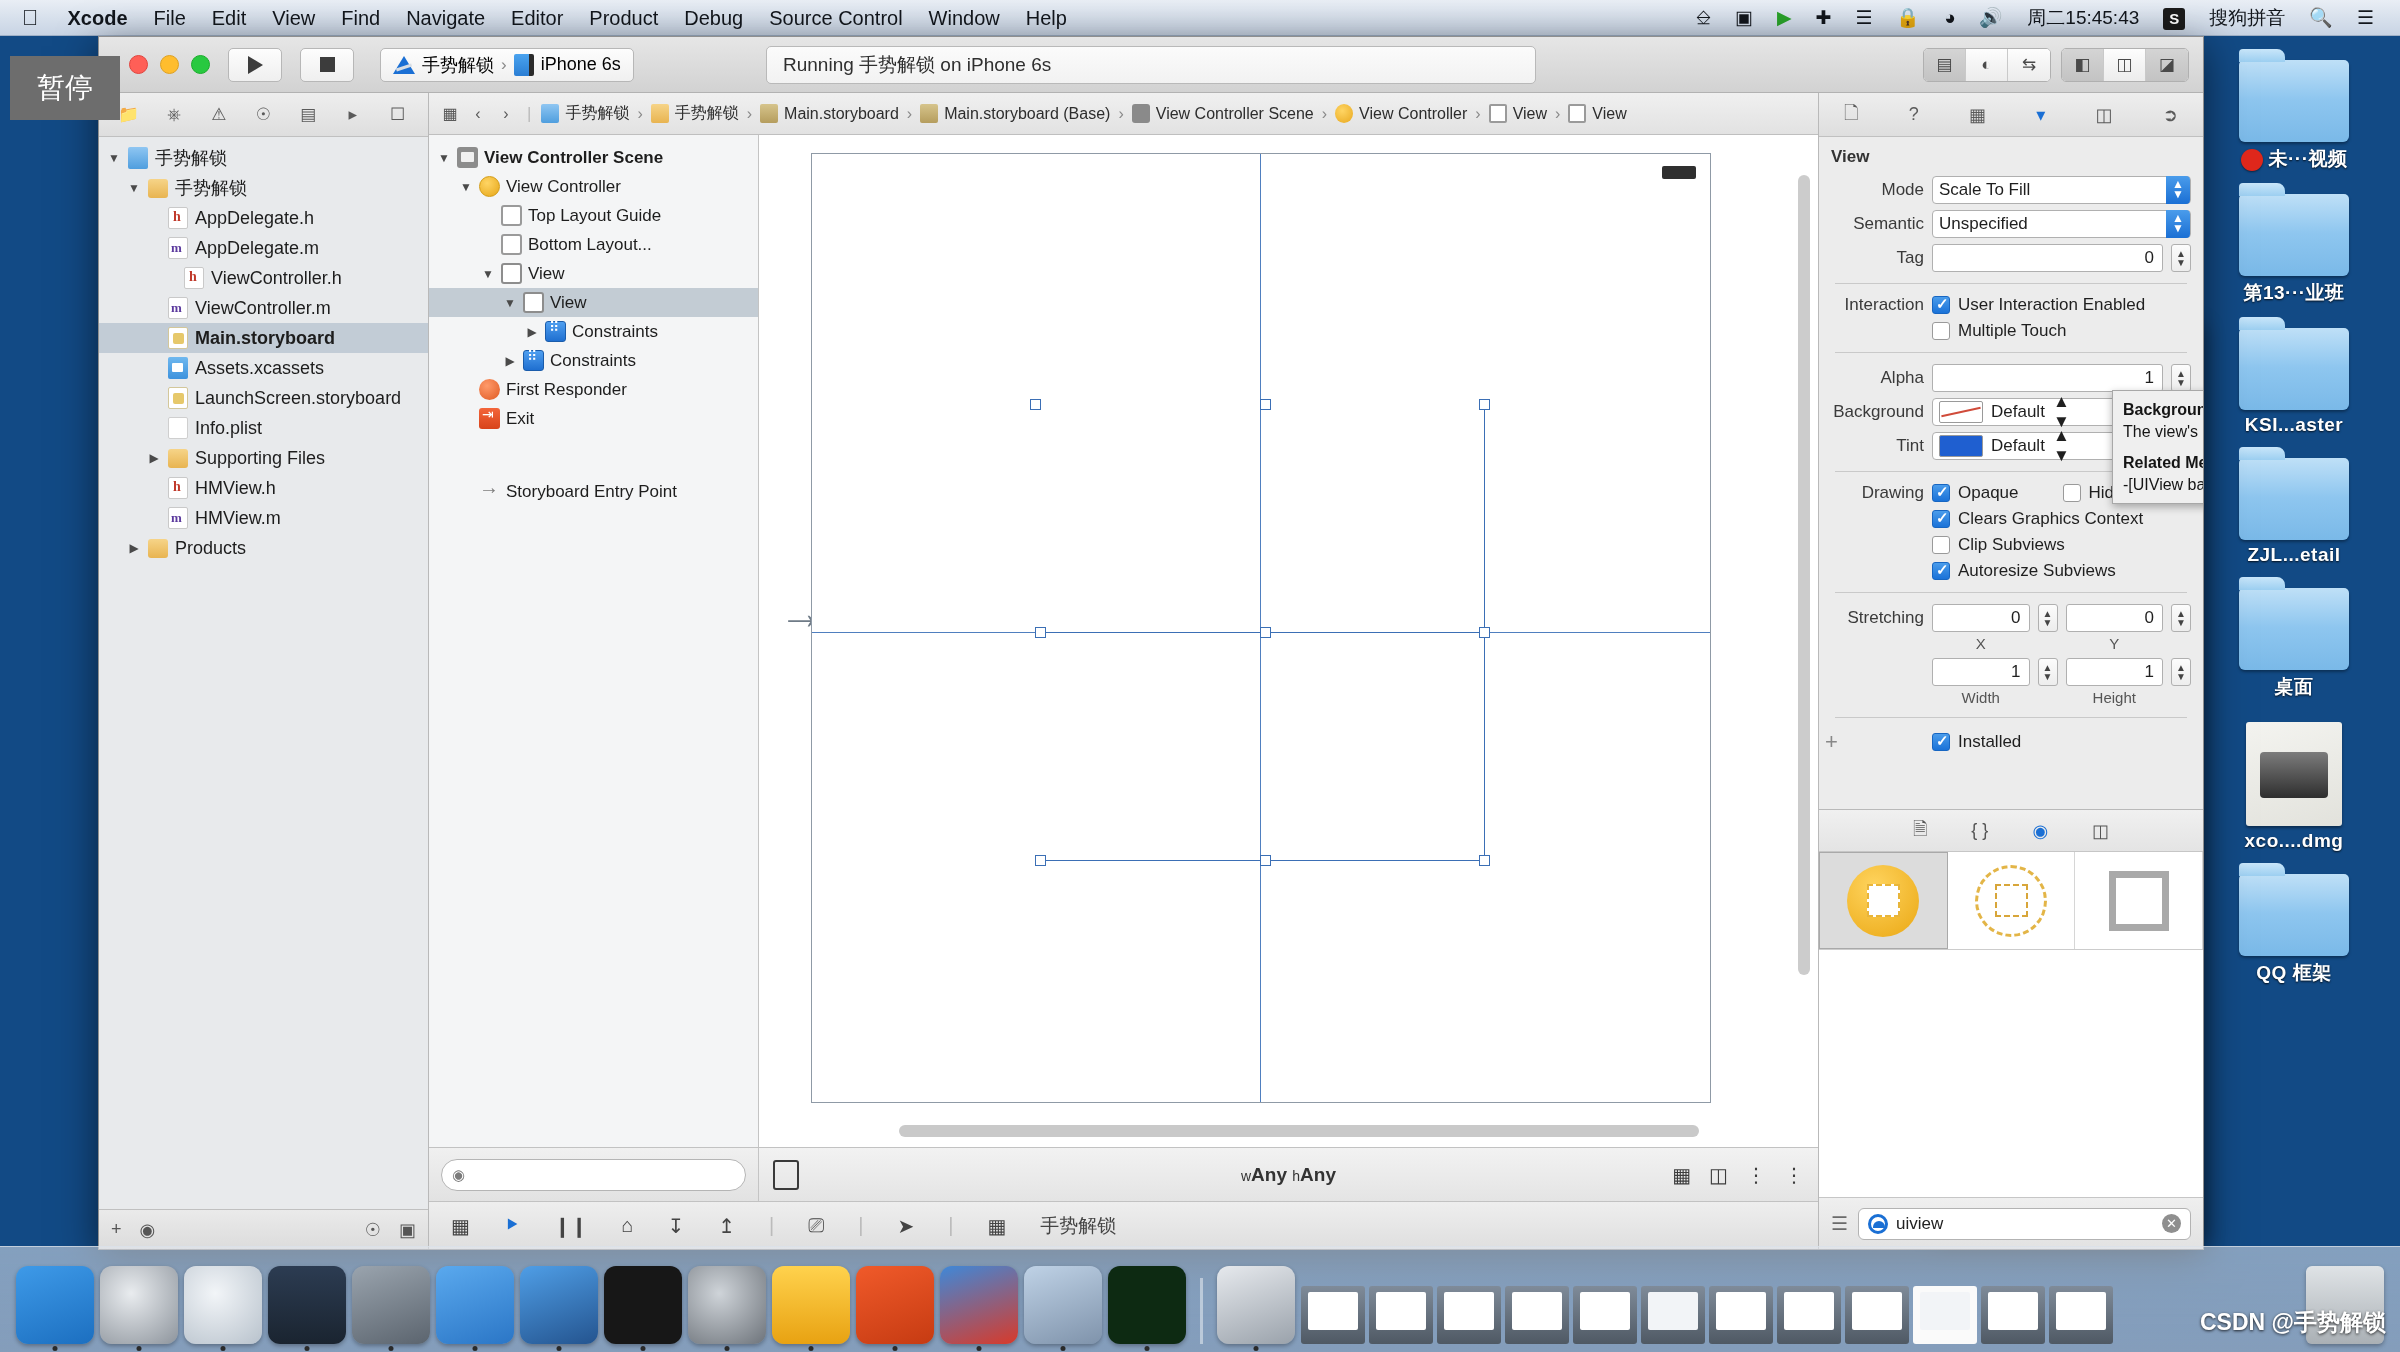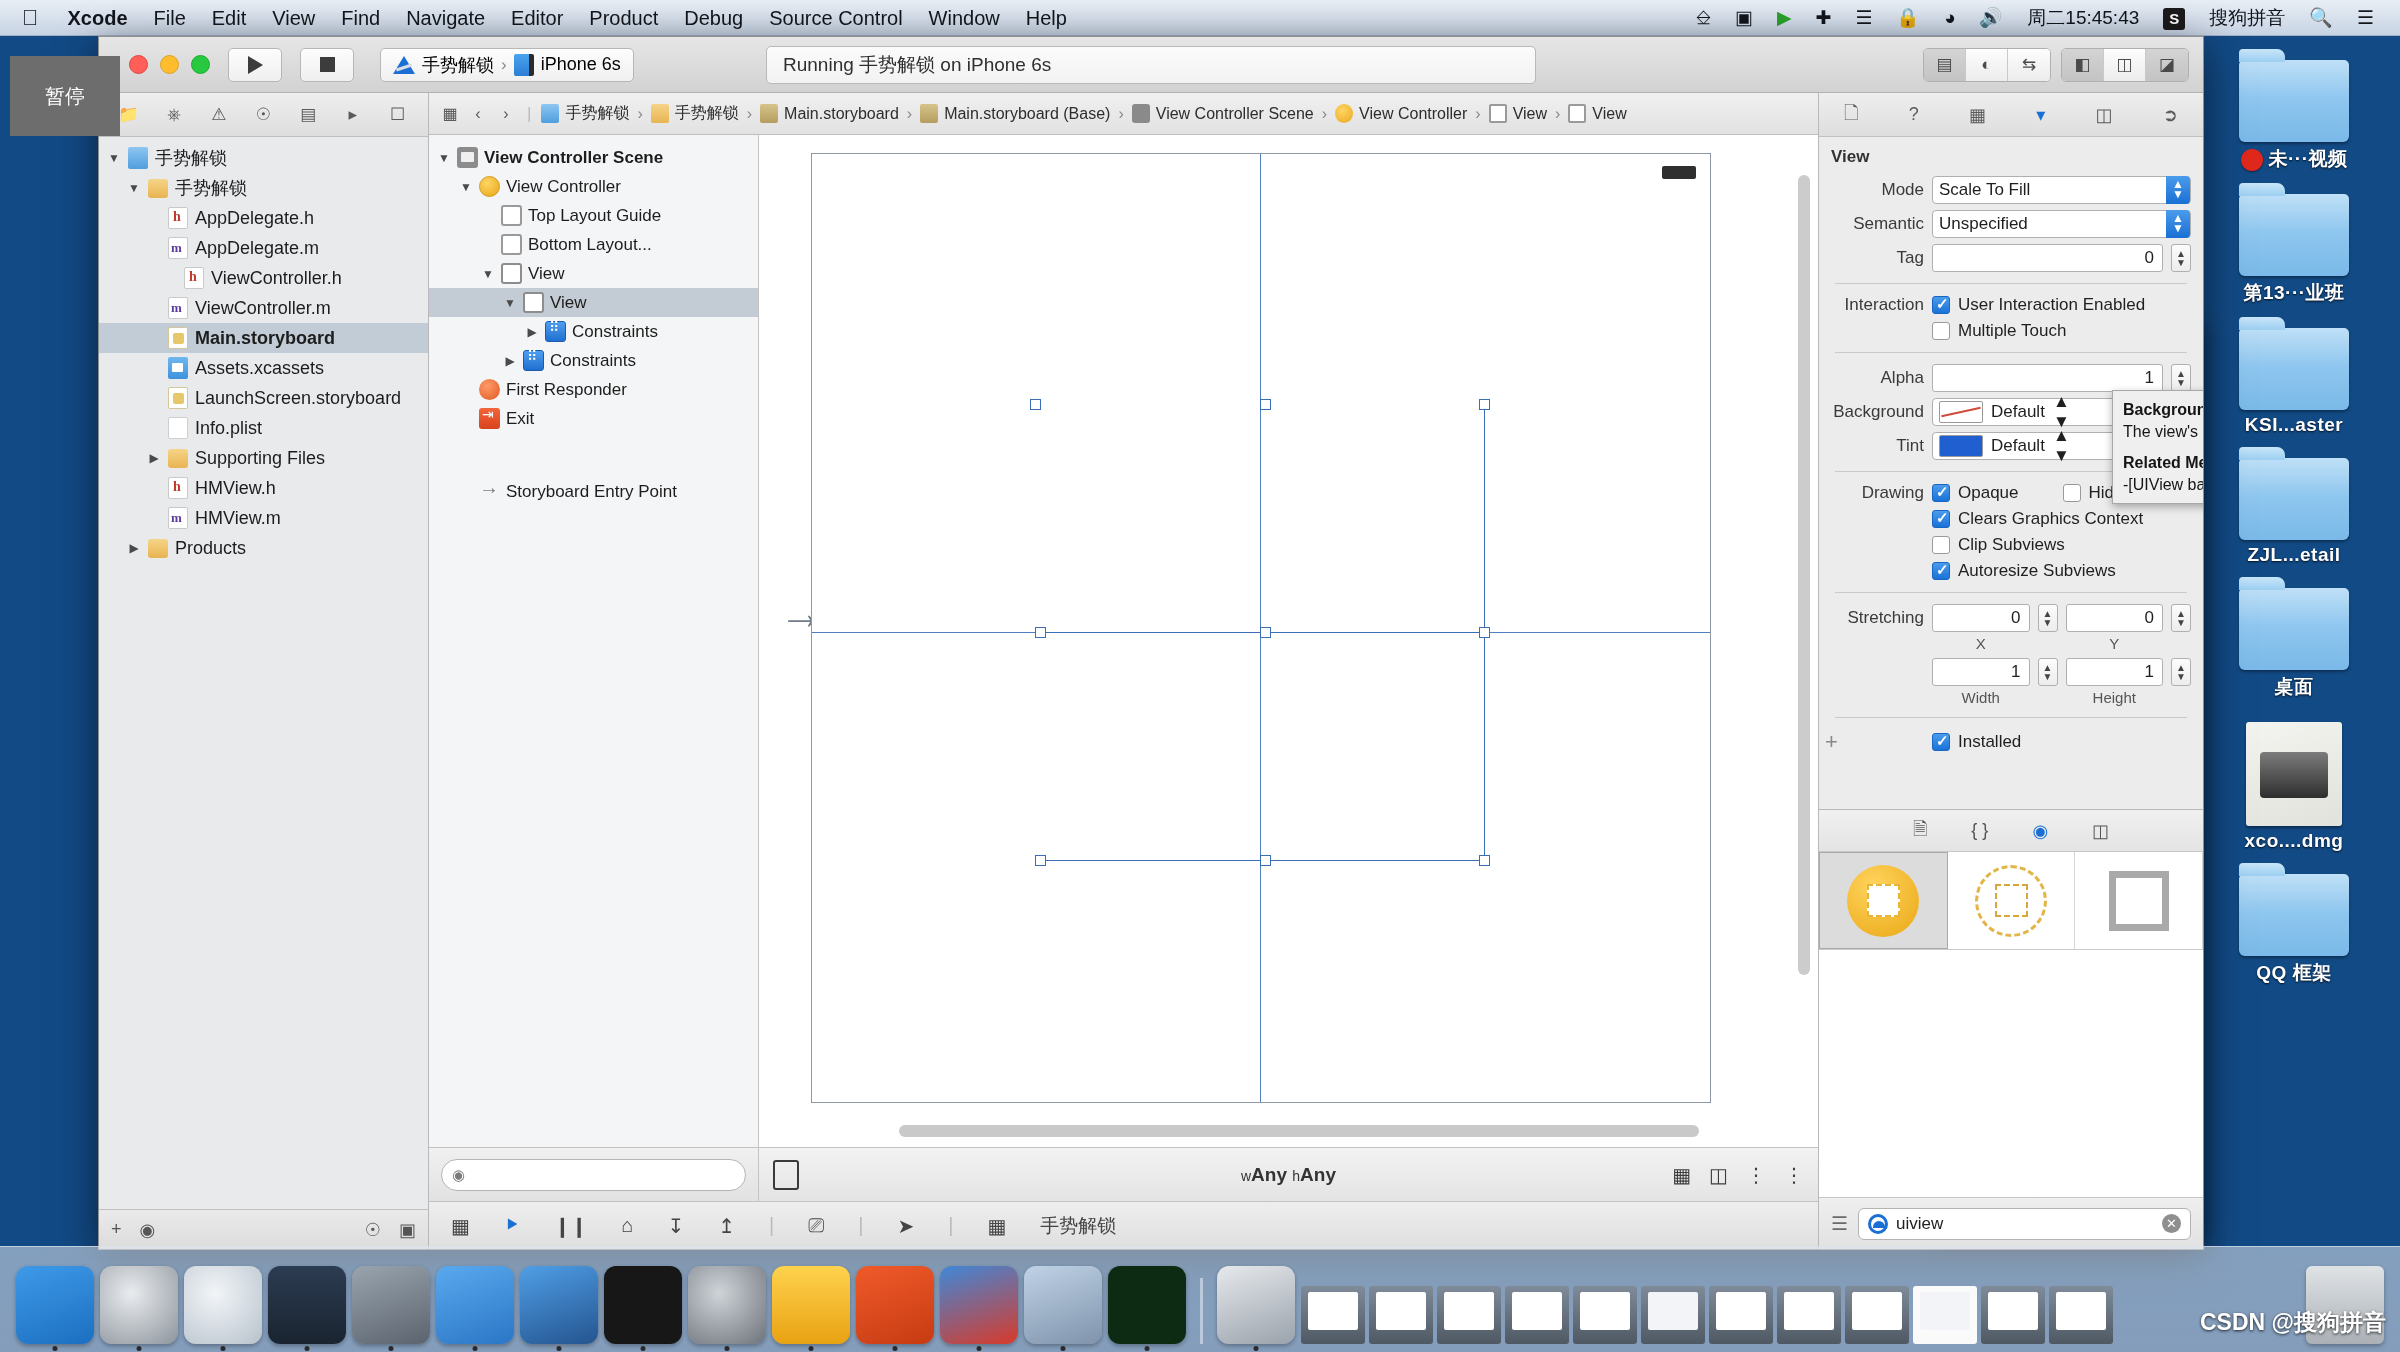--- a/index.html
+++ b/index.html
@@ -264,22 +264,22 @@
   .libbody{flex:1;background:#fff;}
   .libsearch{height:52px;display:flex;align-items:center;gap:10px;padding:0 12px;background:linear-gradient(180deg,#efefef,#e2e2e2);border-top:1px solid #c6c6c6;}
   .libsearch .listico{font-size:19px;color:#6a6a6a;}
   .searchfield{flex:1;height:32px;background:#fff;border:1px solid #b3b3b3;border-radius:6px;display:flex;align-items:center;gap:8px;padding:0 9px;font-size:17px;color:#222;}
   .bluedot{width:20px;height:20px;border-radius:50%;background:#fff;border:3px solid #1a6fd4;position:relative;flex:0 0 20px;}
   .bluedot:after{content:"";position:absolute;left:2px;top:4px;width:12px;height:7px;background:#1a6fd4;border-radius:6px 6px 0 0;}
   .clearx{margin-left:auto;width:19px;height:19px;border-radius:50%;background:#8f8f8f;color:#fff;font-size:13px;display:flex;align-items:center;justify-content:center;}
 
   
   .pausebadge{
-    position:absolute;left:10px;top:56px;width:110px;height:80px;background:#6d6d6d;color:#fff;
-    display:flex;align-items:center;justify-content:center;font-size:20px;z-index:60;
+    position:absolute;left:10px;top:56px;width:110px;height:64px;background:#6d6d6d;color:#fff;
+    display:flex;align-items:center;justify-content:center;font-size:28px;z-index:60;
   }
 
   
   .finderwin{
     position:absolute;right:196px;top:320px;width:270px;height:920px;
     background:linear-gradient(180deg,#f7f7f7,#e9e9e9);border:1px solid #9a9a9a;border-radius:5px;
     box-shadow:0 6px 20px rgba(0,0,0,.45);
   }
   .finderwin .fw-top{height:52px;border-bottom:1px solid #c6c6c6;background:linear-gradient(180deg,#eeeeee,#dcdcdc);border-radius:5px 5px 0 0;}
   .finderwin .fw-field{margin:12px 14px;height:26px;border:1px solid #bbb;border-radius:13px;background:#fff;}
@@ -966,15 +966,15 @@
           <i></i>
         </div>
         <div class="wt white">
           <i></i>
         </div>
       </div>
     <div style="margin-left:auto;"></div>
     <div class="dk trash"></div>
   </div>
 
-  <div class="csdn">CSDN @搜狗拼音</div>
+  <div class="csdn">CSDN @手势解锁</div>
 
 </div>
 
 </body></html>

